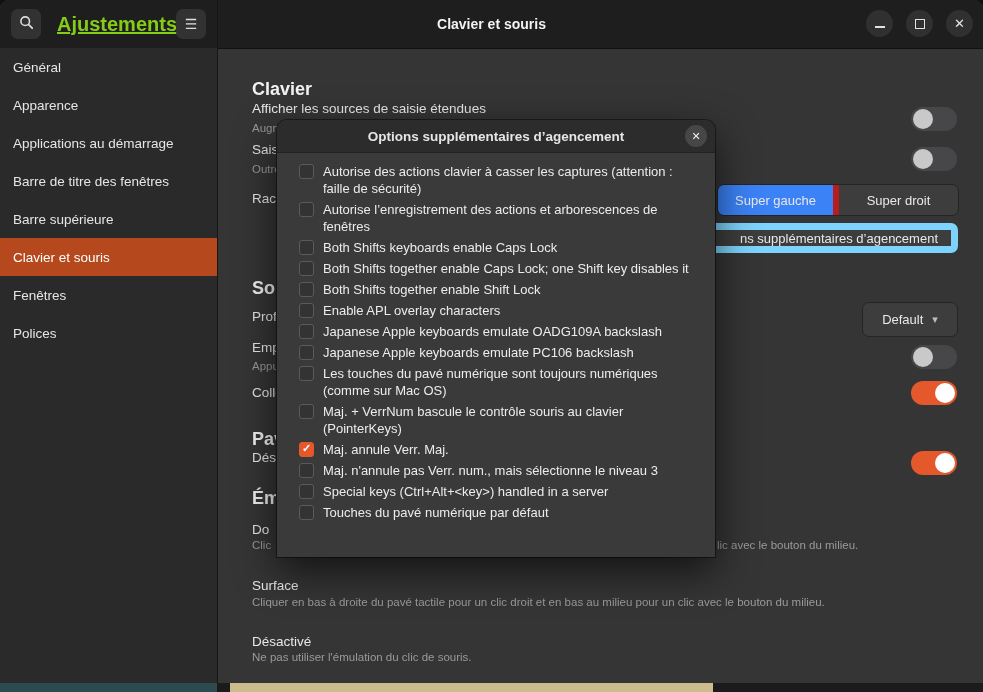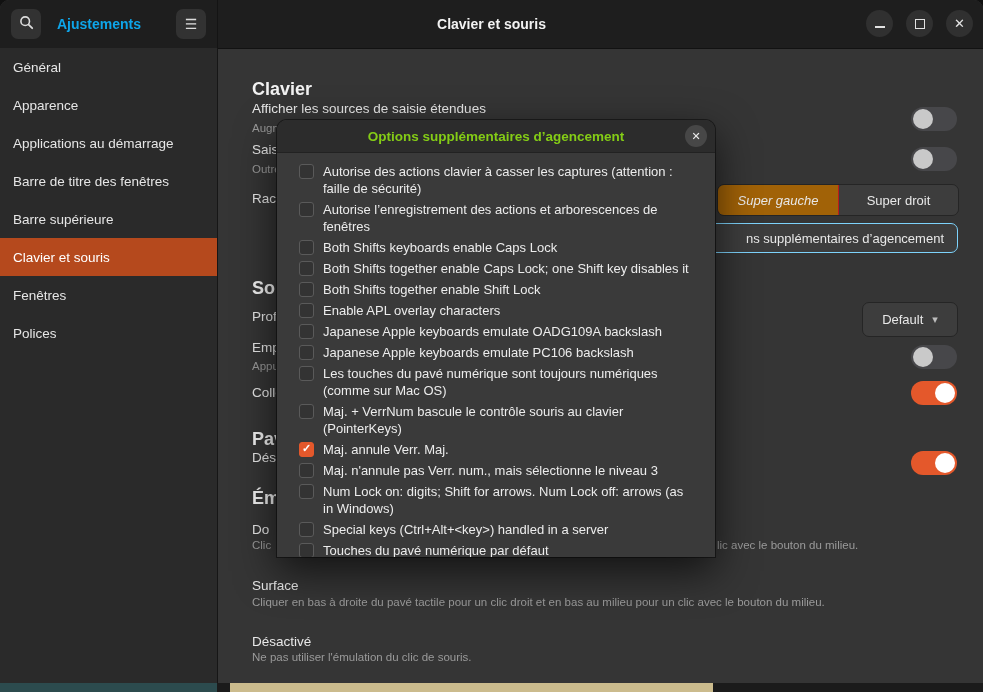--- a/index.html
+++ b/index.html
@@ -9,21 +9,21 @@
     border-radius:9px 9px 0 0;
   }
   
   .titlebar{position:absolute;top:0;left:0;right:0;height:48px;background:#1e1e1e;border-bottom:1px solid #121212;}
   .titlebar .vsep{position:absolute;left:217px;top:0;bottom:0;width:1px;background:#141414;}
   .icon-btn{position:absolute;top:9px;width:30px;height:30px;border-radius:7px;background:#323232;
     display:flex;align-items:center;justify-content:center;color:#dcdcdc;font-size:14px;cursor:pointer;}
   .search-btn{left:11px;}
   .menu-btn{left:176px;}
   .app-title{position:absolute;left:57px;top:0;height:48px;display:flex;align-items:center;
-    font-weight:bold;font-size:14px;color:#0ea5e9;}
+    font-weight:bold;font-size:20px;color:#84cc16;text-decoration:underline;}
   .win-title{position:absolute;left:300px;right:300px;top:0;height:48px;display:flex;align-items:center;justify-content:center;
     font-weight:bold;font-size:14px;color:#f2f2f2;}
   .win-controls{position:absolute;right:10px;top:10px;display:flex;gap:13px;}
   .circle-btn{width:27px;height:27px;border-radius:50%;background:#303030;display:flex;align-items:center;justify-content:center;color:#e6e6e6;cursor:pointer;}
   .min-bar{display:block;width:10px;height:2px;background:#e2e2e2;margin-top:6px;}
   .max-sq{display:block;width:8px;height:8px;border:1.5px solid #e2e2e2;}
   .close-x{font-size:13px;line-height:1;}
   
   .sidebar{position:absolute;top:48px;left:0;width:217px;bottom:9px;background:#2a2a2a;border-right:1px solid #161616;}
   .side-item{height:38px;display:flex;align-items:center;padding-left:13px;font-size:13.5px;color:#e6e6e6;cursor:pointer;}
@@ -32,38 +32,38 @@
   .heading{font-weight:bold;font-size:18px;color:#f2f2f2;white-space:nowrap;}
   .label{font-size:13.5px;color:#e8e8e8;white-space:nowrap;}
   .dim{font-size:11.5px;color:#9a9a9a;white-space:nowrap;}
   .toggle{position:absolute;width:46px;height:24px;border-radius:13px;background:#47474a;cursor:pointer;}
   .toggle .knob{position:absolute;top:2px;left:2px;width:20px;height:20px;border-radius:50%;background:#c9c9c9;}
   .toggle.on{background:#e4582b;}
   .toggle.on .knob{left:24px;background:#ffffff;}
   .gbtn{background:#3d3d3d;color:#e8e8e8;font-size:13px;display:flex;align-items:center;justify-content:center;cursor:pointer;box-sizing:border-box;}
   .btn-group{position:absolute;display:flex;border:1px solid #252525;border-radius:7px;overflow:hidden;height:30px;}
   .btn-group .gbtn{height:100%;}
-  .btn-group .gbtn.first{background:#a16207;border-right:1px solid #b91c1c;font-style:italic;}
-  .solo-btn{position:absolute;border:1px solid #7dd3fc;border-radius:7px;background:#3d3d3d;color:#e8e8e8;
+  .btn-group .gbtn.first{background:#3b82f6;border-right:6px solid #b91c1c;}
+  .solo-btn{position:absolute;border:7px solid #7dd3fc;border-radius:7px;background:#3d3d3d;color:#e8e8e8;
     font-size:13px;display:flex;align-items:center;justify-content:flex-end;padding-right:13px;box-sizing:border-box;cursor:pointer;}
   .dropdown{position:absolute;border:1px solid #252525;border-radius:7px;background:#3d3d3d;color:#e8e8e8;
     font-size:13px;display:flex;align-items:center;justify-content:center;gap:9px;box-sizing:border-box;cursor:pointer;}
   .chev{color:#bdbdbd;font-size:11px;}
   
   .strip{position:absolute;bottom:0;height:9px;}
   .strip-left{left:0;width:217px;background:#2c4b4e;}
   .strip-gap{left:217px;width:13px;background:#1b1b1b;}
   .strip-mid{left:230px;width:483px;background:#cbbb8d;}
   .strip-right{left:713px;right:0;background:#1b1b1b;}
   
   .dialog{position:absolute;left:277px;top:120px;width:438px;height:437px;background:#3a3a3a;z-index:10;
     border-radius:10px 10px 0 0;box-shadow:0 14px 40px rgba(0,0,0,.65),0 0 0 1px #1d1d1d;overflow:hidden;}
   .dialog-header{height:32px;background:#2c2c2c;border-bottom:1px solid #222222;position:relative;
     display:flex;align-items:center;justify-content:center;}
-  .dialog-title{font-weight:bold;font-size:13.5px;color:#84cc16;}
+  .dialog-title{font-weight:bold;font-size:13.5px;color:#e5e5e5;}
   .dialog-close{position:absolute;right:8px;top:5px;width:22px;height:22px;border-radius:50%;background:#474747;
     display:flex;align-items:center;justify-content:center;font-size:11px;color:#eeeeee;cursor:pointer;}
   .dialog-body{padding:10px 14px 0 22px;height:405px;box-sizing:border-box;overflow:hidden;}
   .opt-row{display:flex;align-items:flex-start;gap:9px;margin-bottom:4px;cursor:pointer;}
   .cb{flex:0 0 auto;width:15px;height:15px;border-radius:3px;background:#333333;border:1px solid #5a5a5a;
     margin-top:1px;box-sizing:border-box;position:relative;}
   .cb.checked{background:#e4582b;border-color:#e4582b;}
   .cb.checked::after{content:"✓";position:absolute;left:2px;top:-1px;font-size:11px;font-weight:bold;color:#fff;}
   .opt-label{font-size:13px;line-height:17px;color:#ececec;max-width:372px;}
 </style>
@@ -238,24 +238,20 @@
       <div class="opt-row">
           <span class="cb checked"></span>
           <span class="opt-label">Maj. annule Verr. Maj.</span>
         </div>
       <div class="opt-row">
           <span class="cb"></span>
           <span class="opt-label">Maj. n'annule pas Verr. num., mais sélectionne le niveau 3</span>
         </div>
       <div class="opt-row">
           <span class="cb"></span>
-          <span class="opt-label">Num Lock on: digits; Shift for arrows. Num Lock off: arrows (as in Windows)</span>
-        </div>
-      <div class="opt-row">
-          <span class="cb"></span>
           <span class="opt-label">Special keys (Ctrl+Alt+&lt;key&gt;) handled in a server</span>
         </div>
       <div class="opt-row">
           <span class="cb"></span>
           <span class="opt-label">Touches du pavé numérique par défaut</span>
         </div>
     </div>
   </div>
 
 </div>

